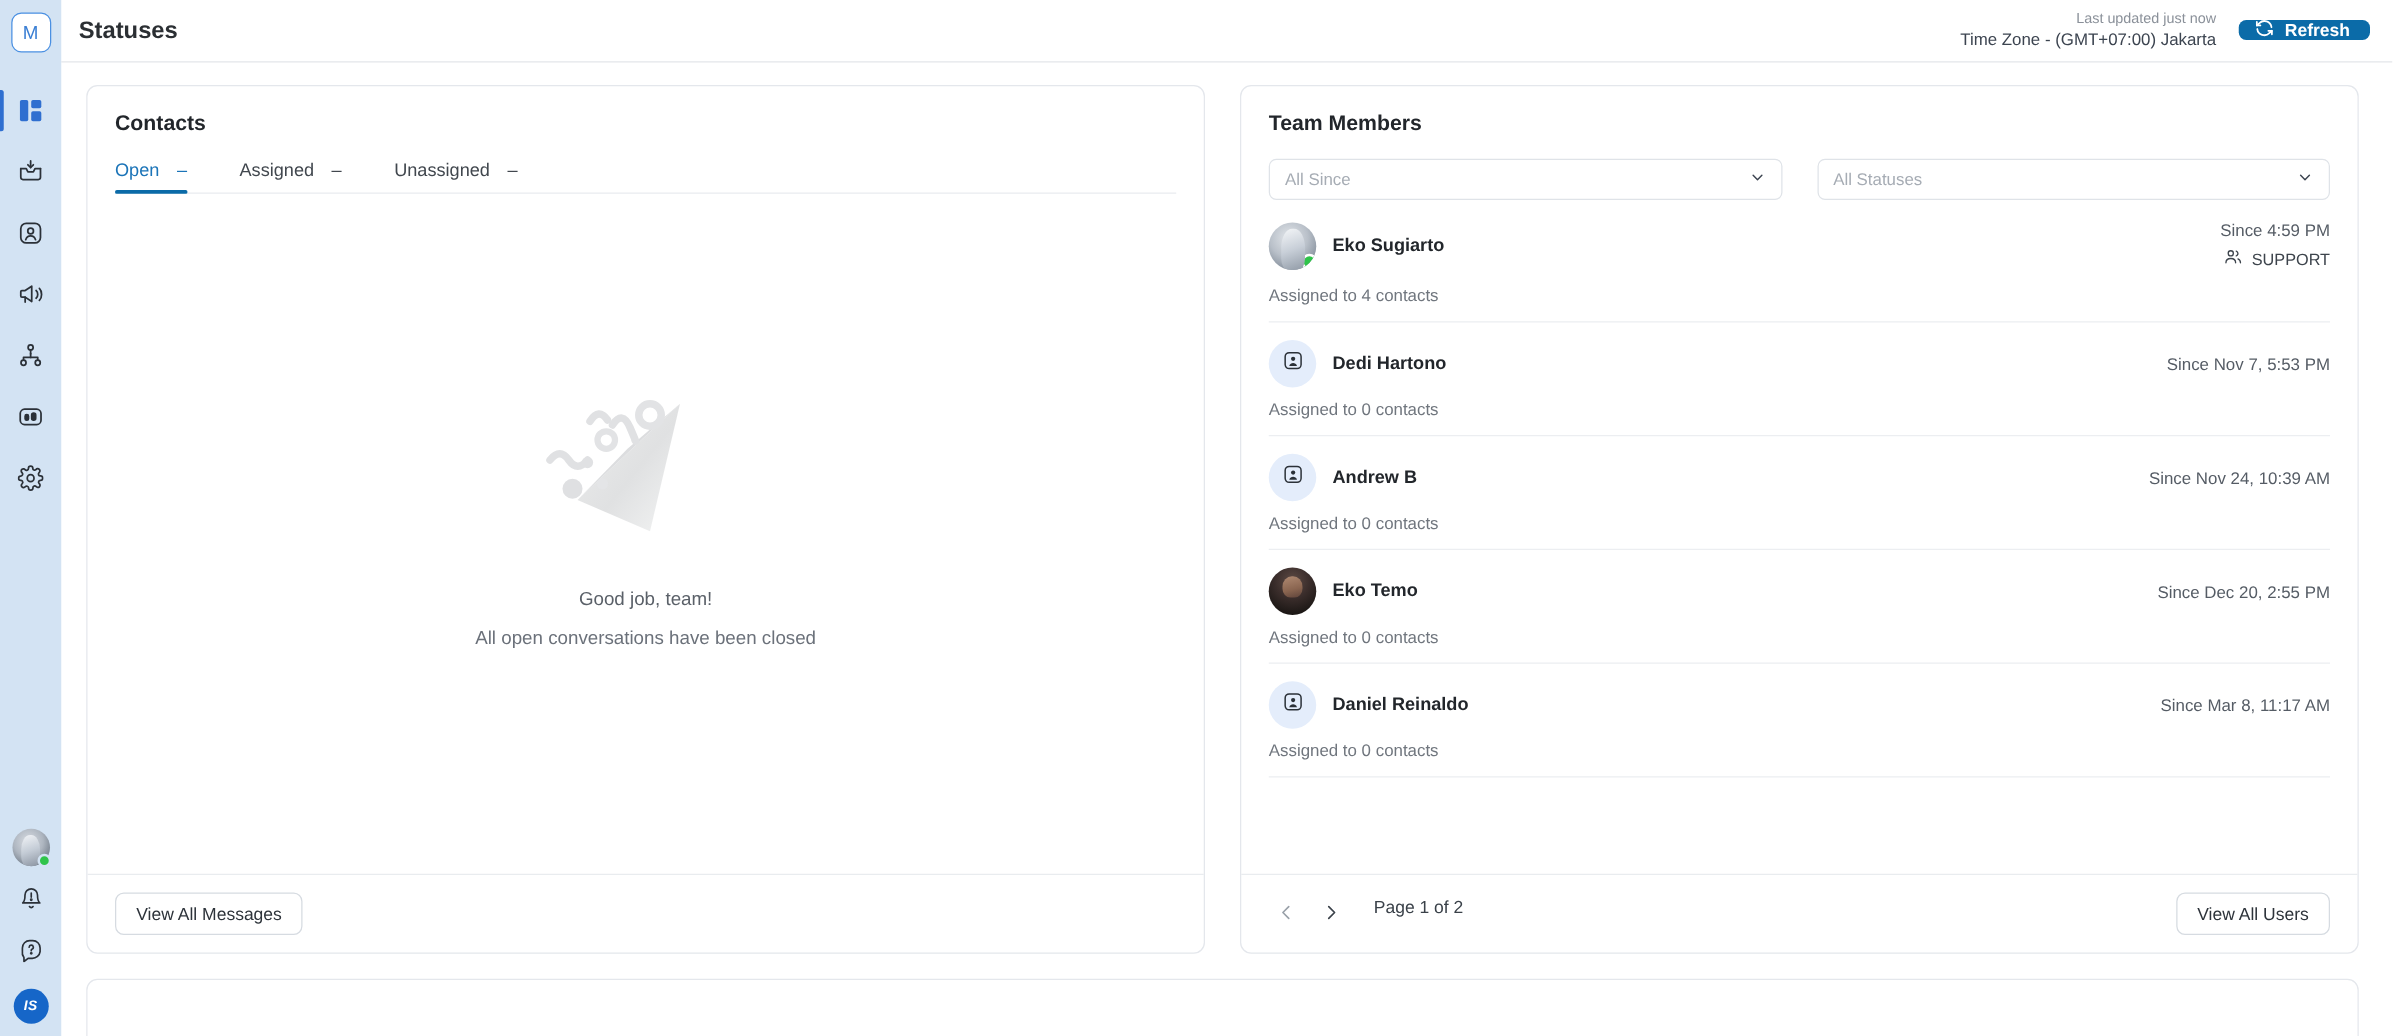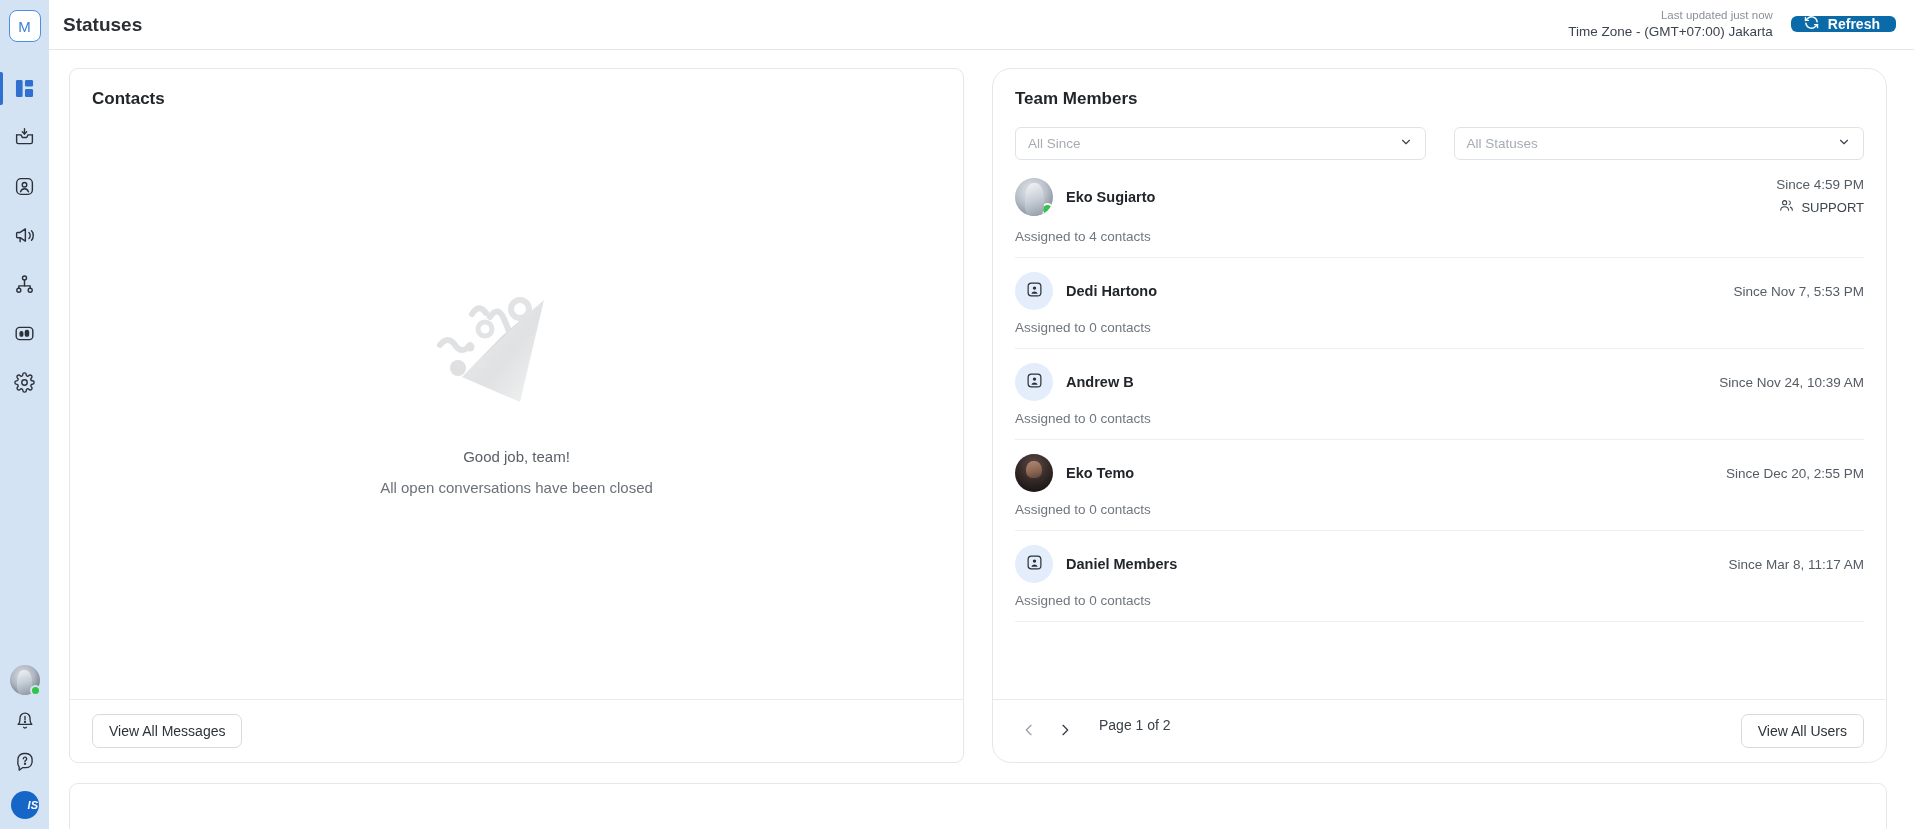--- a/index.html
+++ b/index.html
@@ -52,21 +52,21 @@
     background: linear-gradient(160deg, #f2f4f7 0%, #c4ccd6 50%, #8b94a1 100%);
   }
   .online-dot {
     position: absolute; right: -1px; bottom: -1px;
     width: 11px; height: 11px; border-radius: 50%;
     background: #2fc44a; border: 2px solid #d3e3f3;
   }
   .is-badge {
     width: 28px; height: 28px; border-radius: 50%;
     background: #1666c8; color: #fff;
-    display: flex; align-items: center; justify-content: flex-end;
+    display: flex; align-items: center; justify-content: center;
     font-size: 11px; font-weight: bold; font-style: italic;
     letter-spacing: 0.3px;
   }
 
   
   .main { flex: 1; display: flex; flex-direction: column; min-width: 0; }
 
   .topbar {
     height: 50px; flex: 0 0 50px;
     border-bottom: 1px solid #e3e6ea;
@@ -122,21 +122,21 @@
   .card-foot {
     border-top: 1px solid #e9ecef; padding: 14px 22px;
   }
   .ghost-btn {
     background: #fff; border: 1px solid #d6dbe1; border-radius: 7px;
     height: 34px; padding: 0 16px; font-size: 14px; color: #2d333a;
     cursor: pointer; font-family: "Liberation Sans", sans-serif;
   }
 
   
-  .team-card { width: 895px; height: 695px; display: flex; flex-direction: column; border-radius: 19px; }
+  .team-card { width: 895px; height: 695px; display: flex; flex-direction: column; }
   .team-head { padding: 20px 22px 0 22px; }
   .filters { display: flex; gap: 28px; margin-top: 18px; }
   .select {
     flex: 1; height: 33px; border: 1px solid #dfe3e8; border-radius: 6px;
     display: flex; align-items: center; justify-content: space-between;
     padding: 0 12px; font-size: 13.5px; color: #a6acb4; cursor: pointer;
     background: #fff;
   }
   .team-list { flex: 1; padding: 0 22px; overflow: hidden; }
   .member {
@@ -332,20 +332,34 @@
           <span>Refresh</span>
         </button>
       </div>
     </div>
 
     <div class="content">
 
       <div class="card contacts-card">
         <div class="contacts-head">
           <div class="card-title">Contacts</div>
+          <div class="tabs">
+            <div class="tab active">
+              <span>Open</span>
+              <span class="cnt">–</span>
+            </div>
+            <div class="tab">
+              <span>Assigned</span>
+              <span class="cnt">–</span>
+            </div>
+            <div class="tab">
+              <span>Unassigned</span>
+              <span class="cnt">–</span>
+            </div>
+          </div>
         </div>
 
         <div class="empty-state">
           <span class="empty-art">
             <svg viewBox="0 0 170 150" width="170" height="150">
               <defs>
                 <linearGradient id="cone" x1="0%" y1="0%" x2="100%" y2="100%">
                   <stop offset="0%" stop-color="#eceded"></stop>
                   <stop offset="55%" stop-color="#e0e1e2"></stop>
                   <stop offset="100%" stop-color="#f3f4f4"></stop>
@@ -483,21 +497,21 @@
               <div class="member-ident">
                 <div class="m-avatar ph">
                   <span>
                     <svg width="17" height="17" viewBox="0 0 24 24" fill="none" stroke="#2b3138" stroke-width="1.7" stroke-linecap="round" stroke-linejoin="round">
                       <rect x="3" y="3" width="18" height="18" rx="4.5"></rect>
                       <circle cx="12" cy="10" r="2.4" fill="#2b3138" stroke="none"></circle>
                       <path d="M7.6 18c.8-2.2 2.5-3.2 4.4-3.2s3.6 1 4.4 3.2" fill="#2b3138" stroke="none"></path>
                     </svg>
                   </span>
                 </div>
-                <div class="m-name">Daniel Members</div>
+                <div class="m-name">Daniel Reinaldo</div>
               </div>
               <div class="member-meta">
                 <div class="m-since">Since Mar 8, 11:17 AM</div>
               </div>
             </div>
             <div class="m-assigned">Assigned to 0 contacts</div>
           </div>
 
         </div>
 

